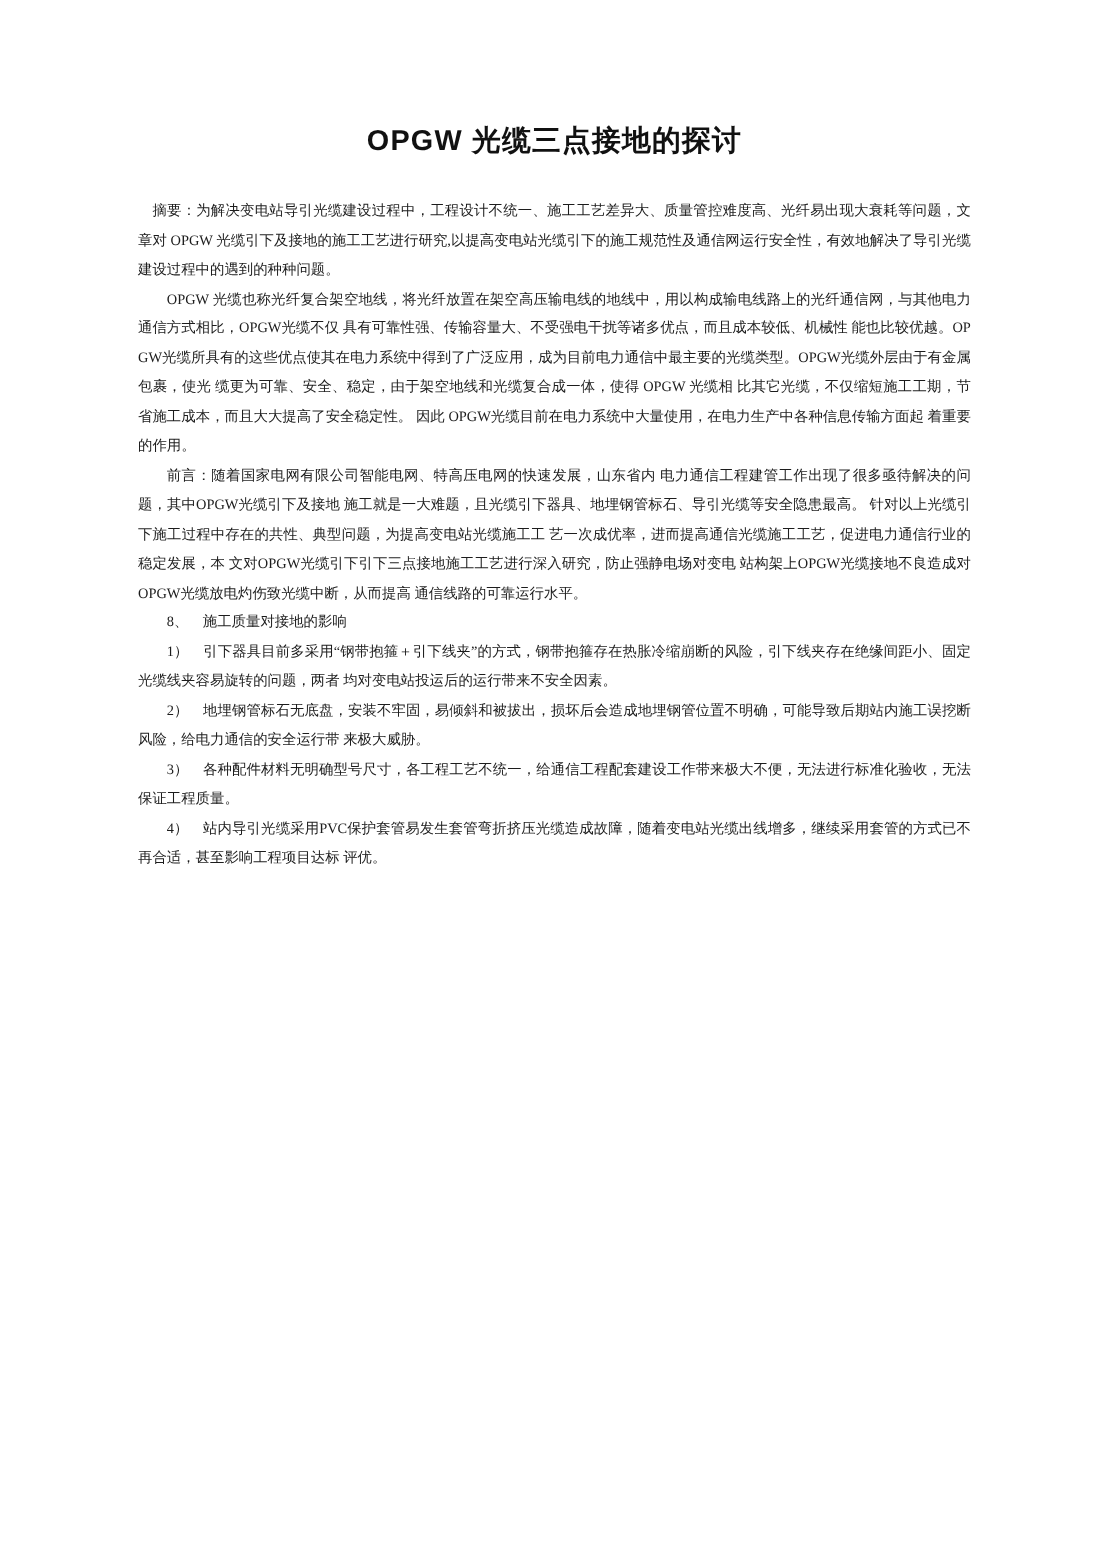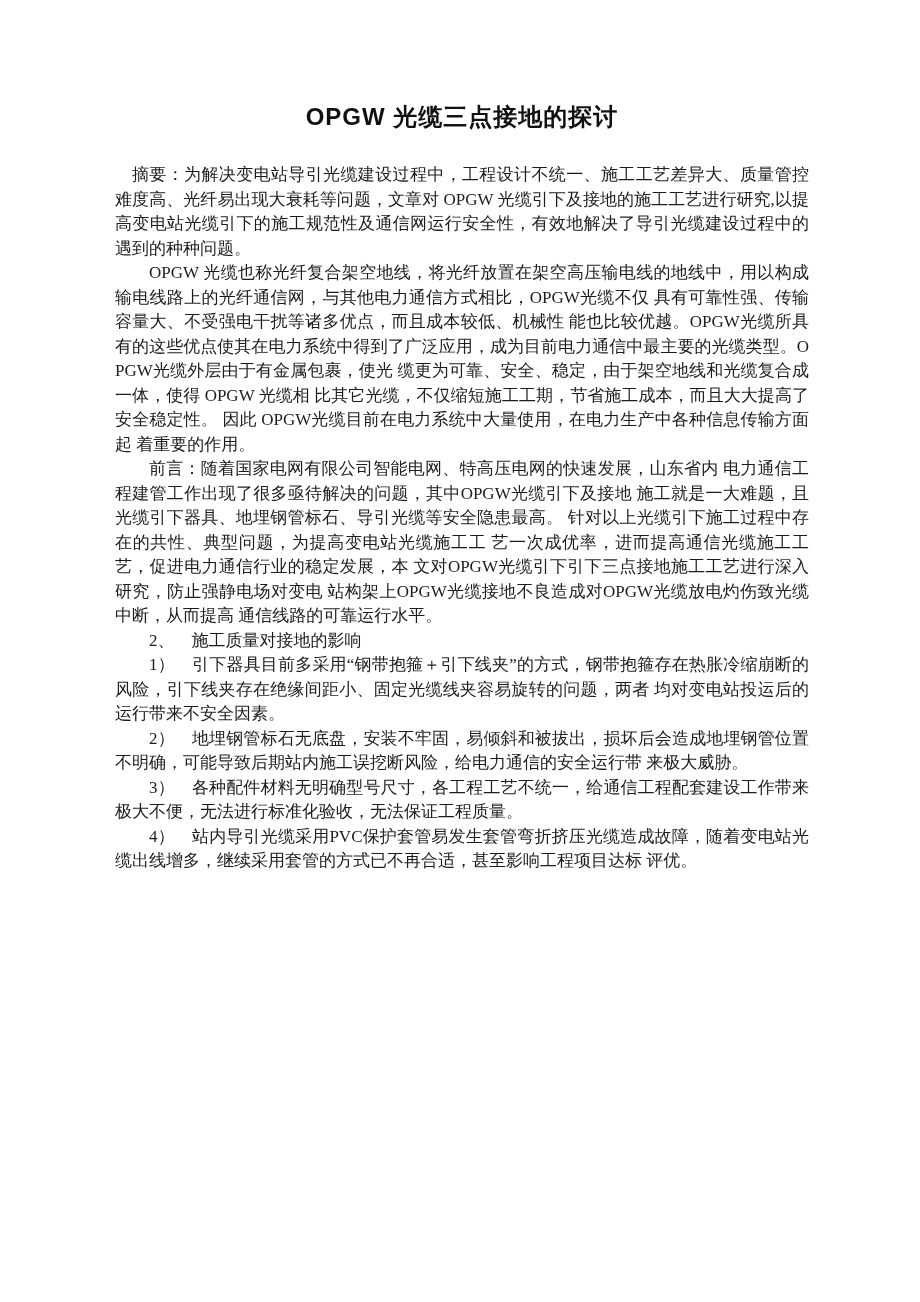--- a/index.html
+++ b/index.html
@@ -30,21 +30,21 @@
   .doc-title {
     font-family: "Liberation Sans", "DejaVu Sans", sans-serif;
     font-size: 24px;
     font-weight: 700;
     text-align: center;
     margin: 0 0 30px 0;
     letter-spacing: 1px;
     color: #111111;
   }
   .para {
-    font-size: 17px;
+    font-size: 12px;
     line-height: 24.5px;
     text-align: justify;
     text-justify: inter-ideograph;
     margin: 0;
     word-break: break-all;
   }
   .indent1 { text-indent: 1em; }
   .indent2 { text-indent: 2em; }
 </style>
 </head>
@@ -55,21 +55,21 @@
     <h1 class="doc-title">OPGW 光缆三点接地的探讨</h1>
 
     <p class="para indent1">摘要：为解决变电站导引光缆建设过程中，工程设计不统一、施工工艺差异大、质量管控难度高、光纤易出现大衰耗等问题，文章对 OPGW 光缆引下及接地的施工工艺进行研究,以提高变电站光缆引下的施工规范性及通信网运行安全性，有效地解决了导引光缆建设过程中的遇到的种种问题。</p>
 
     <p class="para indent2">OPGW 光缆也称光纤复合架空地线，将光纤放置在架空高压输电线的地线中，用以构成输电线路上的光纤通信网，与其他电力通信方式相比，OPGW光缆不仅 具有可靠性强、传输容量大、不受强电干扰等诸多优点，而且成本较低、机械性 能也比较优越。OPGW光缆所具有的这些优点使其在电力系统中得到了广泛应用，成为目前电力通信中最主要的光缆类型。OPGW光缆外层由于有金属包裹，使光 缆更为可靠、安全、稳定，由于架空地线和光缆复合成一体，使得 OPGW 光缆相 比其它光缆，不仅缩短施工工期，节省施工成本，而且大大提高了安全稳定性。 因此 OPGW光缆目前在电力系统中大量使用，在电力生产中各种信息传输方面起 着重要的作用。</p>
 
     <p class="para indent2">前言：随着国家电网有限公司智能电网、特高压电网的快速发展，山东省内 电力通信工程建管工作出现了很多亟待解决的问题，其中OPGW光缆引下及接地 施工就是一大难题，且光缆引下器具、地埋钢管标石、导引光缆等安全隐患最高。 针对以上光缆引下施工过程中存在的共性、典型问题，为提高变电站光缆施工工 艺一次成优率，进而提高通信光缆施工工艺，促进电力通信行业的稳定发展，本 文对OPGW光缆引下引下三点接地施工工艺进行深入研究，防止强静电场对变电 站构架上OPGW光缆接地不良造成对OPGW光缆放电灼伤致光缆中断，从而提高 通信线路的可靠运行水平。</p>
 
 
 
-    <p class="para indent2">2、　施工质量对接地的影响</p>
+    <p class="para indent2">8、　施工质量对接地的影响</p>
 
     <p class="para indent2">1）　引下器具目前多采用“钢带抱箍＋引下线夹”的方式，钢带抱箍存在热胀冷缩崩断的风险，引下线夹存在绝缘间距小、固定光缆线夹容易旋转的问题，两者 均对变电站投运后的运行带来不安全因素。</p>
 
     <p class="para indent2">2）　地埋钢管标石无底盘，安装不牢固，易倾斜和被拔出，损坏后会造成地埋钢管位置不明确，可能导致后期站内施工误挖断风险，给电力通信的安全运行带 来极大威胁。</p>
 
     <p class="para indent2">3）　各种配件材料无明确型号尺寸，各工程工艺不统一，给通信工程配套建设工作带来极大不便，无法进行标准化验收，无法保证工程质量。</p>
 
     <p class="para indent2">4）　站内导引光缆采用PVC保护套管易发生套管弯折挤压光缆造成故障，随着变电站光缆出线增多，继续采用套管的方式已不再合适，甚至影响工程项目达标 评优。</p>
   </div>
 </div>

